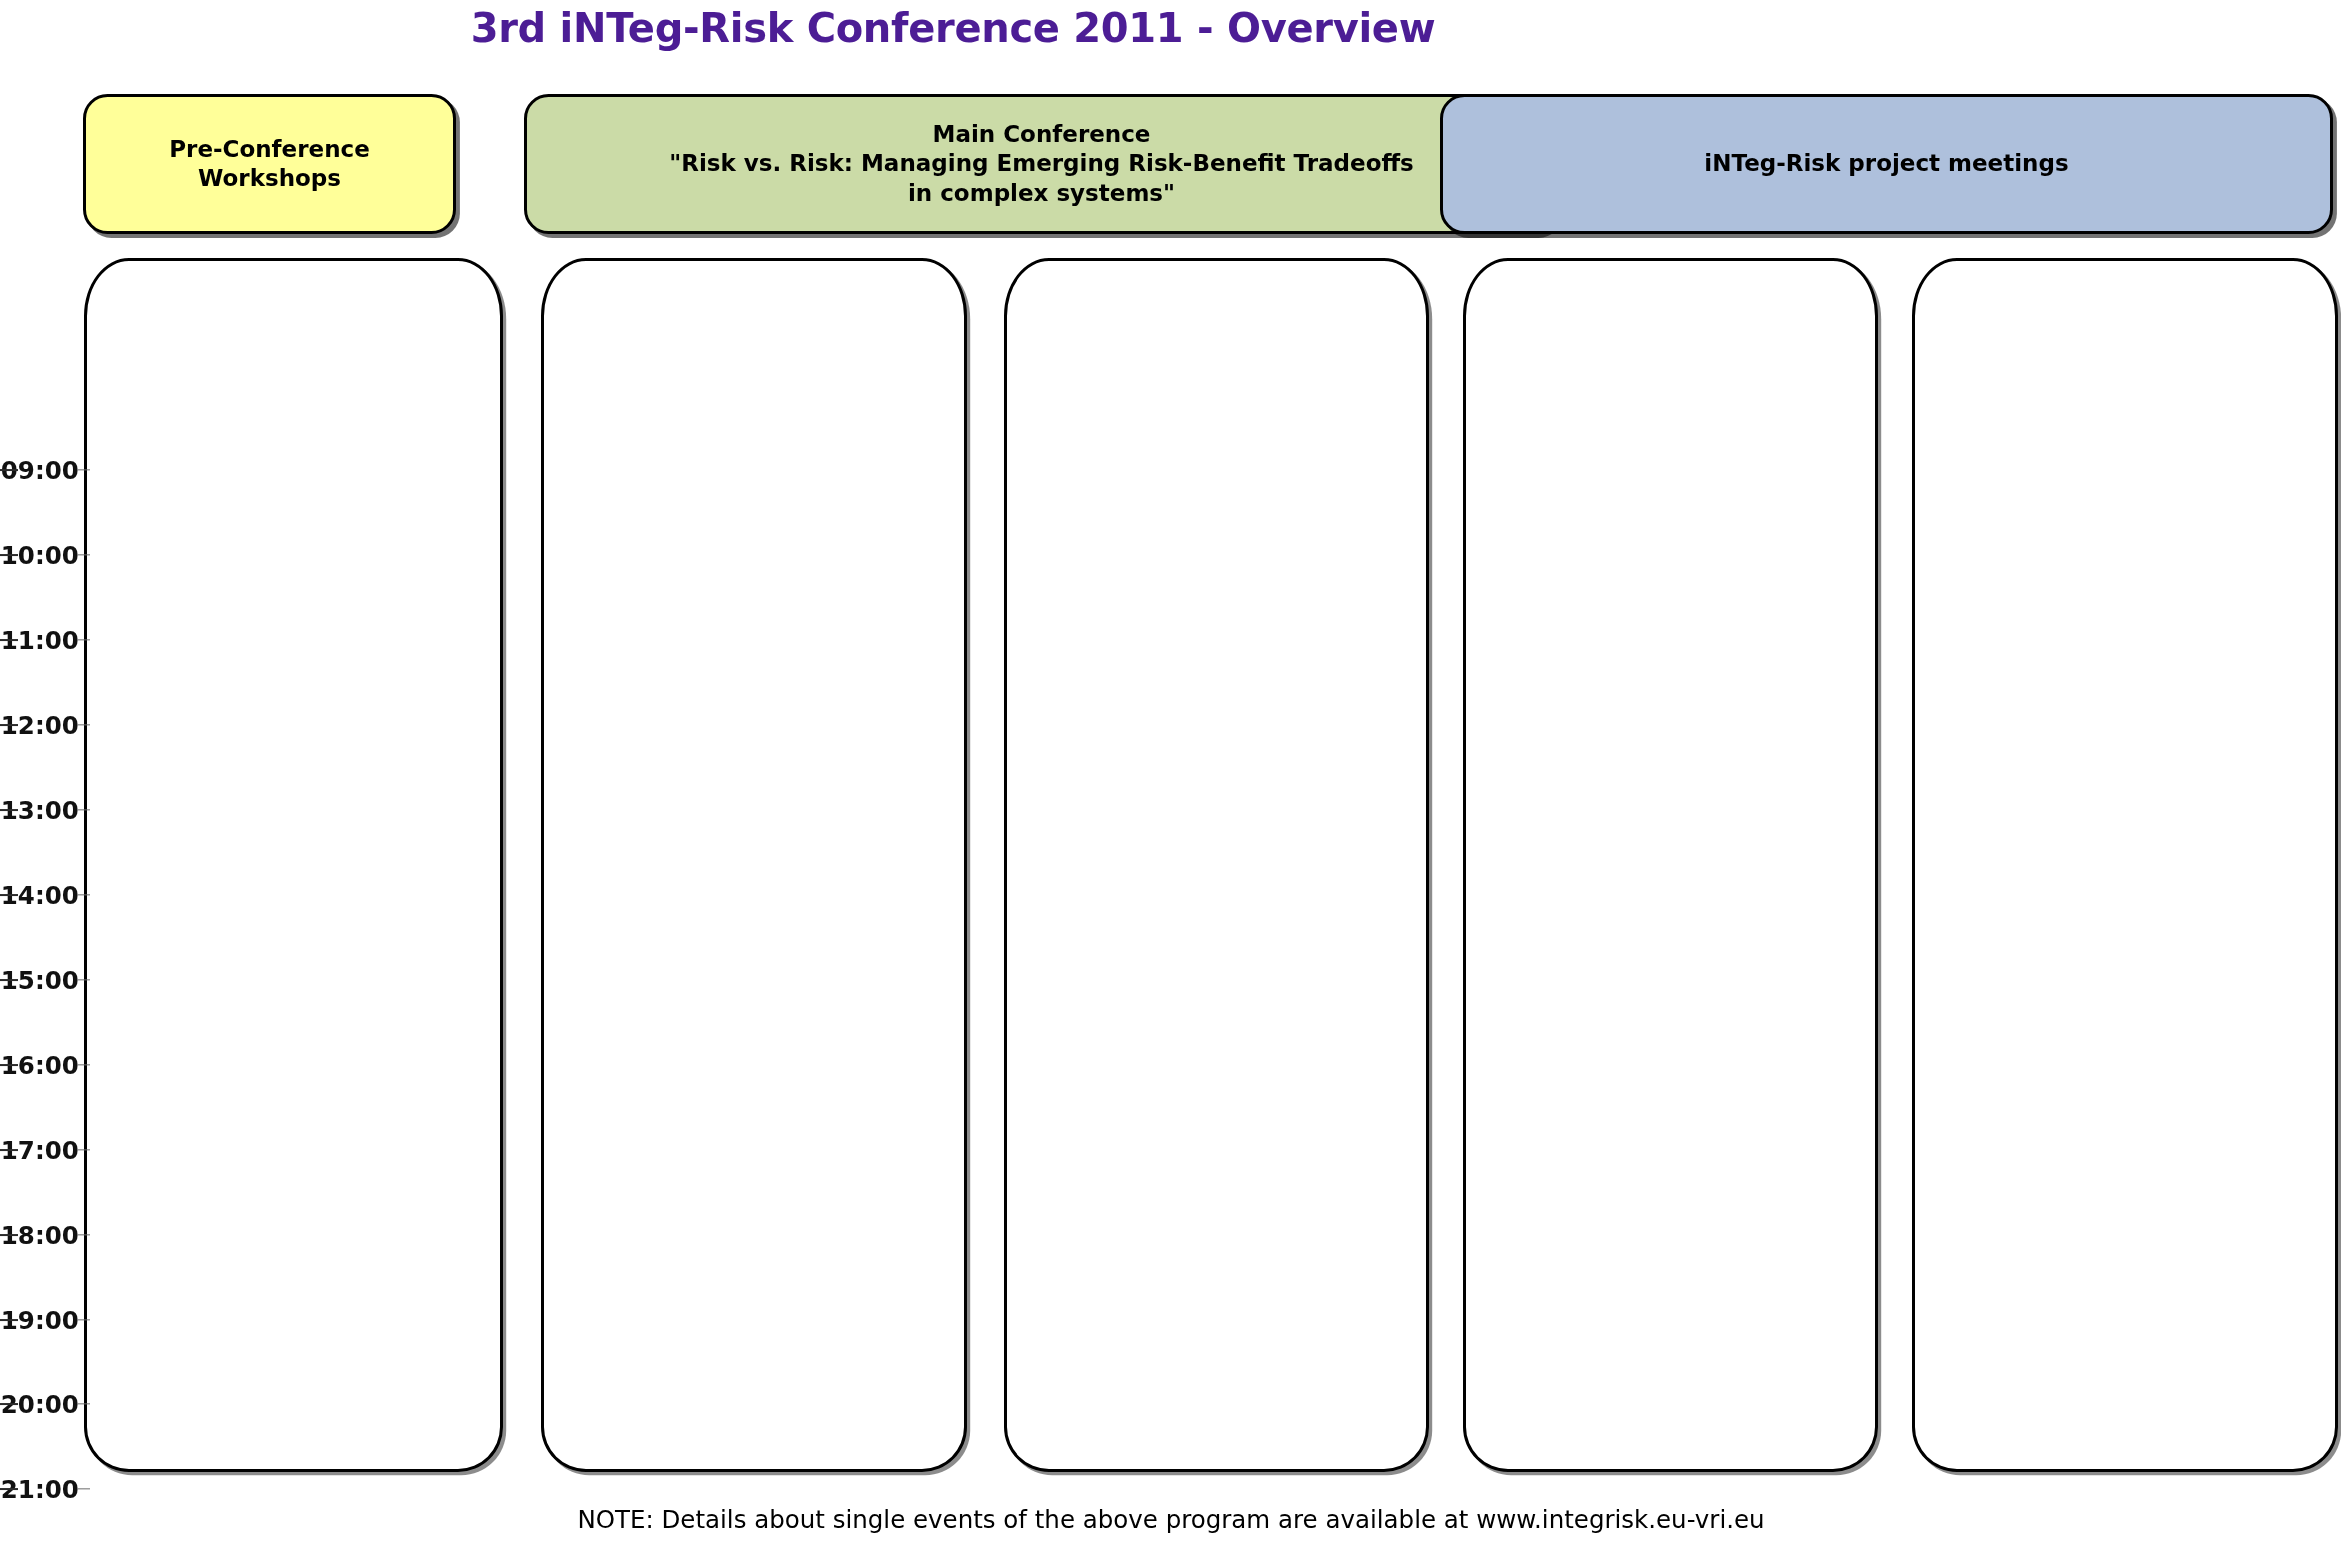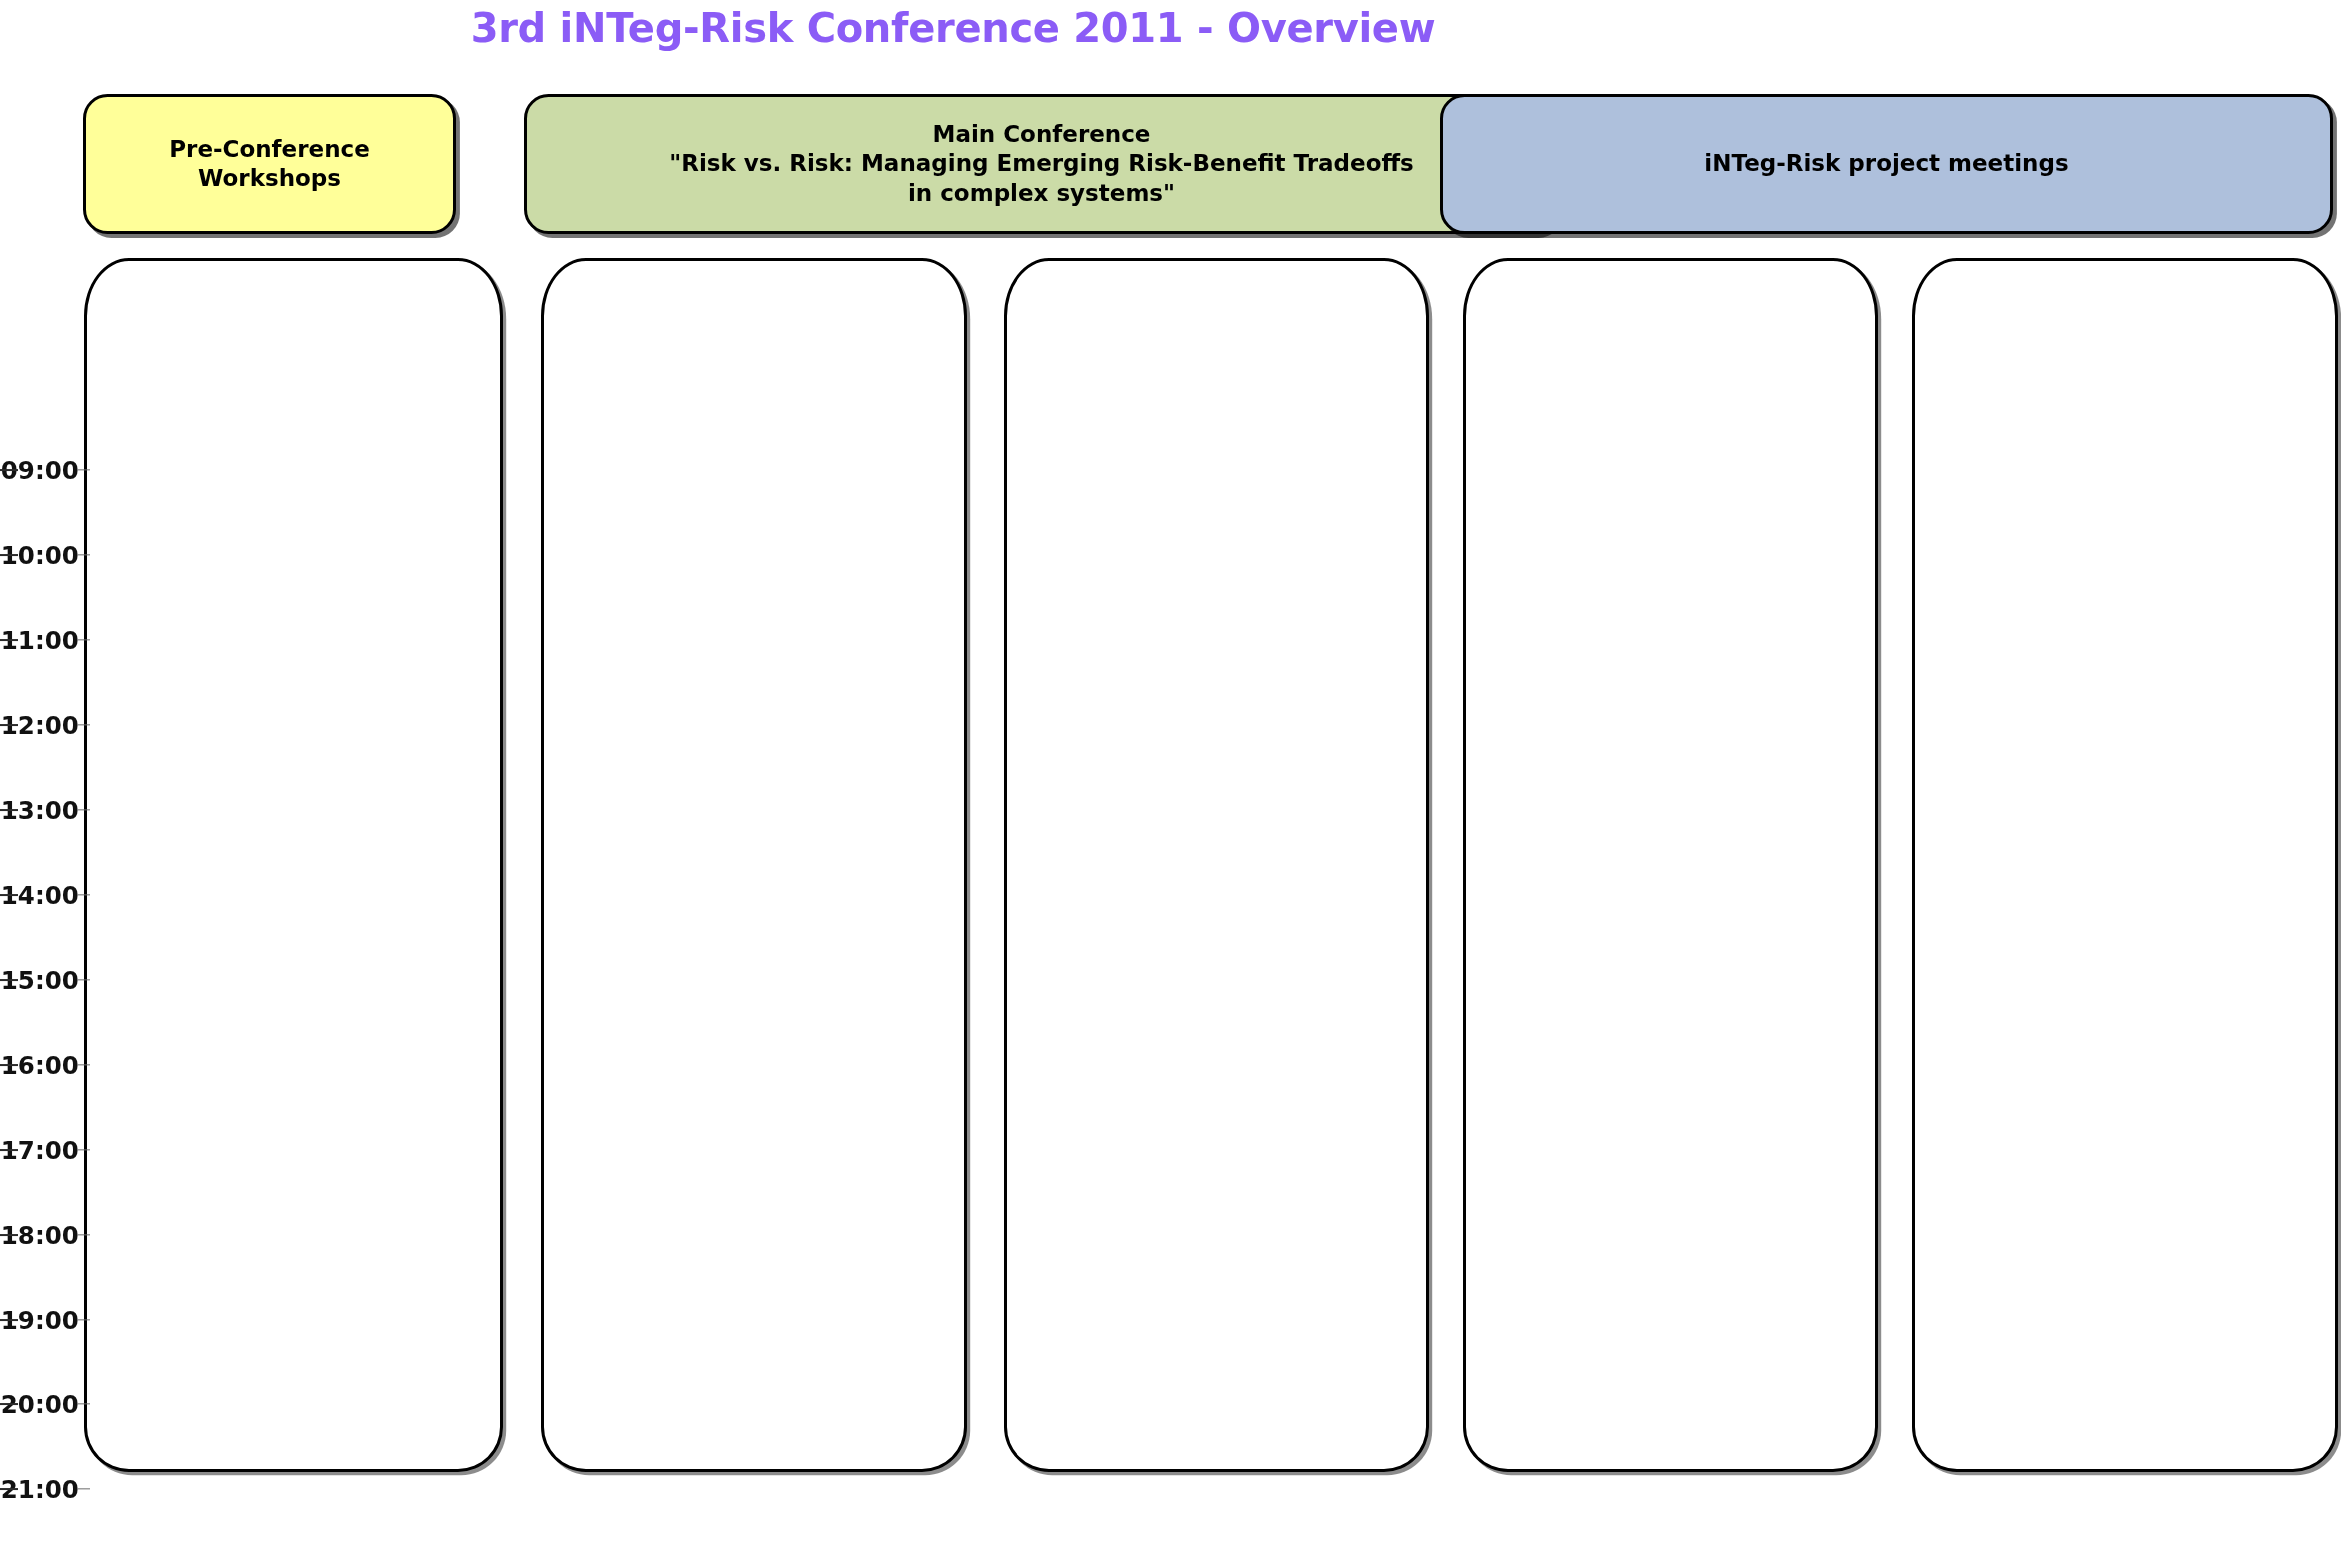--- a/index.html
+++ b/index.html
@@ -6,21 +6,21 @@
   body{
     width:2342px;height:1565px;background:#ffffff;
     font-family:"DejaVu Sans","Liberation Sans",sans-serif;
     position:relative;overflow:hidden;
   }
   .page{position:absolute;left:0;top:0;width:2342px;height:1565px;}
 
   
   #main-title{
     position:absolute;left:0;top:5.2px;width:1906px;text-align:center;
-    font-size:40px;font-weight:bold;letter-spacing:-0.3px;color:#8b5cf6;
+    font-size:40px;font-weight:bold;letter-spacing:-0.3px;color:#4c1d95;
   }
 
   
   .banner{
     position:absolute;border:3.2px solid #000;border-radius:24.5px;
     box-sizing:border-box;display:flex;align-items:center;justify-content:center;
     text-align:center;font-weight:bold;font-size:23px;line-height:1.28;
     box-shadow:3.9px 3.9px 0 rgba(0,0,0,.55);
   }
   #banner-pre  {left:83px; top:94px; width:373px;  height:140px; background:#FFFF99;}
@@ -123,20 +123,21 @@
       <div class="day-col" style="left: 1463px; width: 415px;">
         <div class="col-frame"></div>
         <div class="col-inner"></div>
       </div>
       <div class="day-col" style="left: 1912px; width: 426px;">
         <div class="col-frame"></div>
         <div class="col-inner"></div>
       </div>
     </div>
 
+  <div id="footer-note">NOTE: Details about single events of the above program are available at www.integrisk.eu-vri.eu</div>
 <div class="tick-line" style="left: 78px; top: 470px; width: 11.6px;"></div>
     <div class="tick-line" style="left: 78px; top: 555px; width: 11.6px;"></div>
     <div class="tick-line" style="left: 78px; top: 640px; width: 11.6px;"></div>
     <div class="tick-line" style="left: 78px; top: 725px; width: 11.6px;"></div>
     <div class="tick-line" style="left: 78px; top: 810px; width: 11.6px;"></div>
     <div class="tick-line" style="left: 78px; top: 895px; width: 11.6px;"></div>
     <div class="tick-line" style="left: 78px; top: 980px; width: 11.6px;"></div>
     <div class="tick-line" style="left: 78px; top: 1065px; width: 11.6px;"></div>
     <div class="tick-line" style="left: 78px; top: 1150px; width: 11.6px;"></div>
     <div class="tick-line" style="left: 78px; top: 1235px; width: 11.6px;"></div>

